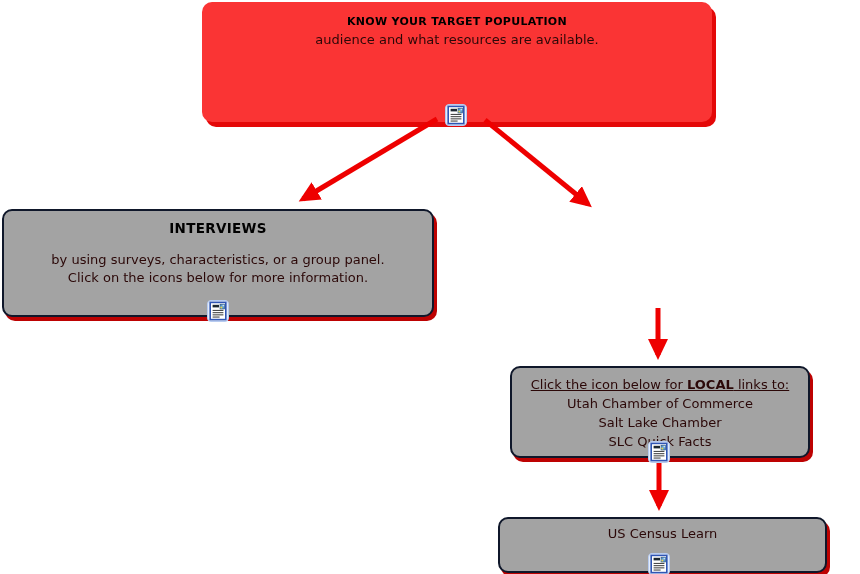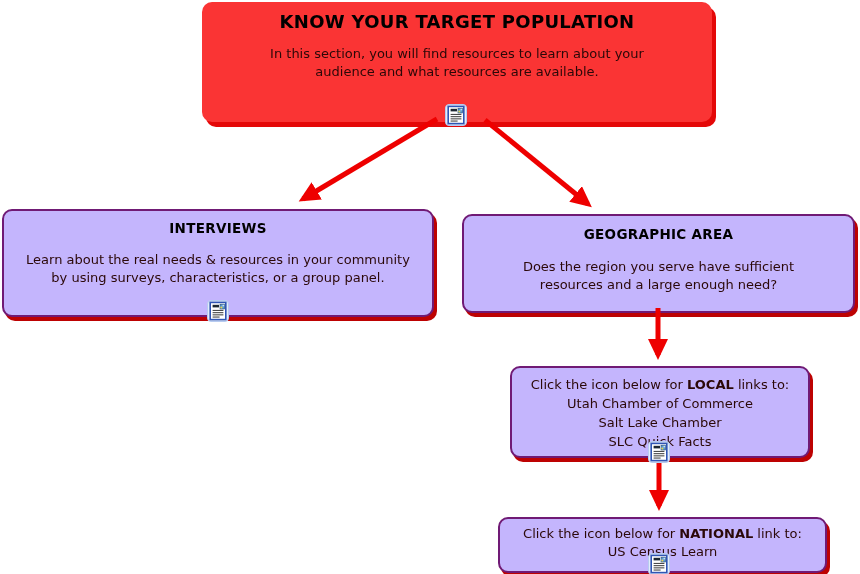--- a/index.html
+++ b/index.html
@@ -26,24 +26,24 @@
     color: #000000;
     letter-spacing: 0.3px;
   }
   .box-top {
     left: 202px; top: 2px;
     width: 510px; height: 109px;
     background: #fa3434;
     box-shadow: 4px 5px 0 #e40808;
     padding-top: 11px;
   }
-  .box-top .title { font-size: 18px; margin-bottom: 14px; }
+  .box-top .title { font-size: 11px; }
   .box-salmon {
-    background: #c4b5fd;
-    border: 2px solid #701a75;
+    background: #a3a3a3;
+    border: 2px solid #0f172a;
     box-shadow: 3px 4px 0 #bd0202;
   }
   .box-interviews {
     left: 2px; top: 209px;
     width: 428px; height: 96px;
     padding-top: 8px;
   }
   .box-interviews .title { font-size: 13.5px; margin-bottom: 14px; }
   .box-geo {
     left: 462px; top: 214px;
@@ -55,66 +55,59 @@
     left: 510px; top: 366px;
     width: 296px; height: 81px;
     padding-top: 7px;
     line-height: 19px;
   }
   .box-national {
     left: 498px; top: 517px;
     width: 325px; height: 46px;
     padding-top: 6px;
   }
-  .nowrap { white-space: nowrap; }
+  .nowrap { white-space: nowrap; text-decoration: underline; }
   .arrows {
     position: absolute;
     left: 0; top: 0;
     z-index: 2;
     pointer-events: none;
   }
   .doc-icon {
     position: absolute;
     width: 22px; height: 22px;
     z-index: 3;
     cursor: pointer;
   }
 </style>
 </head>
 <body>
 
 <div class="stage">
 
   <div class="box box-top">
     <div class="title">KNOW YOUR TARGET POPULATION</div>
-    <div>In this section, you will find resources to learn about your</div>
     <div>audience and what resources are available.</div>
   </div>
 
   <div class="box box-salmon box-interviews">
     <div class="title">INTERVIEWS</div>
-    <div>Learn about the real needs &amp; resources in your community</div>
     <div>by using surveys, characteristics, or a group panel.</div>
+    <div>Click on the icons below for more information.</div>
   </div>
 
-  <div class="box box-salmon box-geo">
-    <div class="title">GEOGRAPHIC AREA</div>
-    <div>Does the region you serve have sufficient</div>
-    <div>resources and a large enough need?</div>
-  </div>
 
   <div class="box box-salmon box-local">
     <div class="nowrap"><span>Click the icon below for </span><b>LOCAL</b><span> links to:</span></div>
     <div>Utah Chamber of Commerce</div>
     <div>Salt Lake Chamber</div>
     <div>SLC Quick Facts</div>
   </div>
 
   <div class="box box-salmon box-national">
-    <div class="nowrap"><span>Click the icon below for </span><b>NATIONAL</b><span> link to:</span></div>
     <div>US Census Learn</div>
   </div>
 
   <svg class="arrows" width="860" height="574" viewBox="0 0 860 574">
     <defs>
       <marker id="ah" markerWidth="4.4" markerHeight="4" refX="3.2" refY="2" orient="auto" markerUnits="strokeWidth">
         <path d="M0,0 L4.2,2 L0,4 Z" fill="#ee0000"></path>
       </marker>
     </defs>
     <line x1="437" y1="119" x2="303" y2="199" stroke="#ee0000" stroke-width="5" marker-end="url(#ah)"></line>

